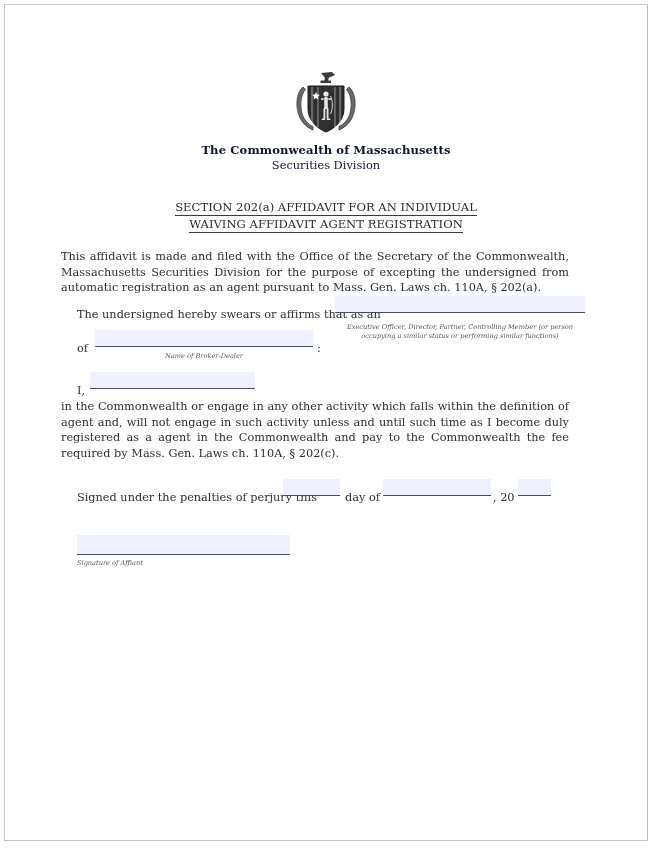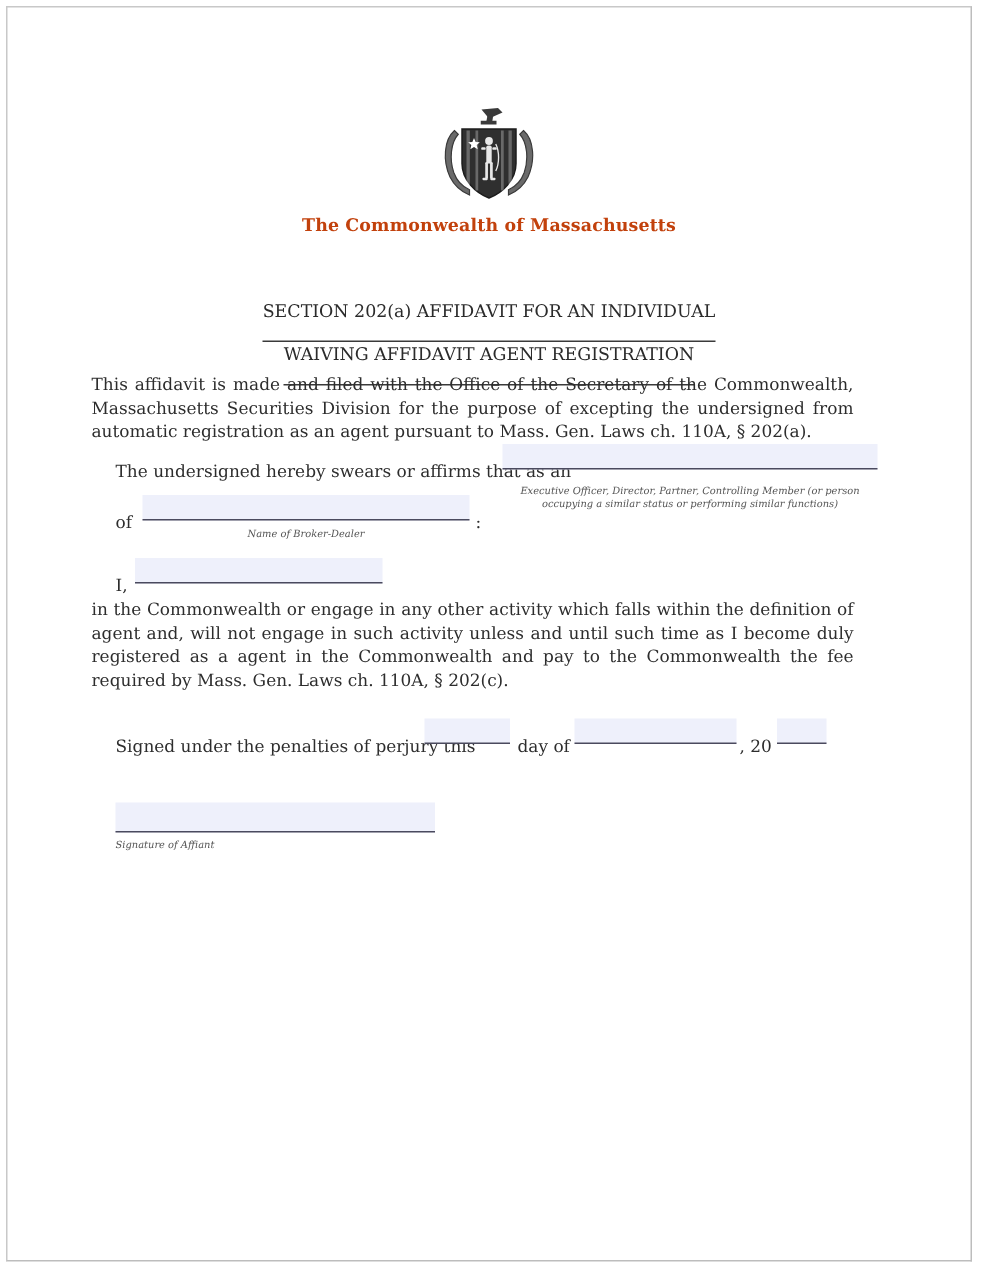--- a/index.html
+++ b/index.html
@@ -41,21 +41,21 @@
     display: block;
   }
 
   
   #masthead {
     position: absolute;
     left: 0;
     right: 0;
     top: 138px;
     text-align: center;
-    color: #c2410c;
+    color: #0f172a;
   }
   .mast-line1 {
     font-size: 11.6px;
     font-weight: bold;
     letter-spacing: 0.1px;
     line-height: 15px;
   }
   .mast-line2 {
     font-size: 11.4px;
     line-height: 15.5px;
@@ -71,21 +71,21 @@
     right: 0;
     top: 194px;
     text-align: center;
     color: #2b2b2b;
     font-size: 11.6px;
     line-height: 16px;
   }
   #doc-title .tl {
     display: inline-block;
     border-bottom: 1px solid #3a3a3a;
-    padding-bottom: 12px;
+    padding-bottom: 0px;
   }
 
   
   .para {
     position: absolute;
     left: 56px;
     width: 508px;
     color: #2d2d2d;
     font-size: 11.3px;
     line-height: 15.6px;
@@ -170,20 +170,21 @@
         <rect x="30.6" y="47.5" width="3.6" height="1.6" rx="0.7"></rect>
         <rect x="35.8" y="47.5" width="3.6" height="1.6" rx="0.7"></rect>
       </g>
 
       <path d="M39.5 25 C42 30, 42 38, 39.5 43" stroke="#e8e8e8" stroke-width="0.9" fill="none"></path>
     </svg>
   </div>
 
   <div id="masthead">
     <div class="mast-line1">The Commonwealth of Massachusetts</div>
+    <div class="mast-line3">Securities Division</div>
   </div>
 
   <div id="doc-title">
     <div><span class="tl">SECTION 202(a) AFFIDAVIT FOR AN INDIVIDUAL</span></div>
     <div><span class="tl">WAIVING AFFIDAVIT AGENT REGISTRATION</span></div>
   </div>
 
   <div class="para" id="para-intro">This affidavit is made and filed with the Office of the Secretary of the Commonwealth, Massachusetts Securities Division for the purpose of excepting the undersigned from automatic registration as an agent pursuant to Mass. Gen. Laws ch. 110A, § 202(a).</div>
 
   <div class="line-row" style="left:72px; top:302px;">The undersigned hereby swears or affirms that as an</div>

